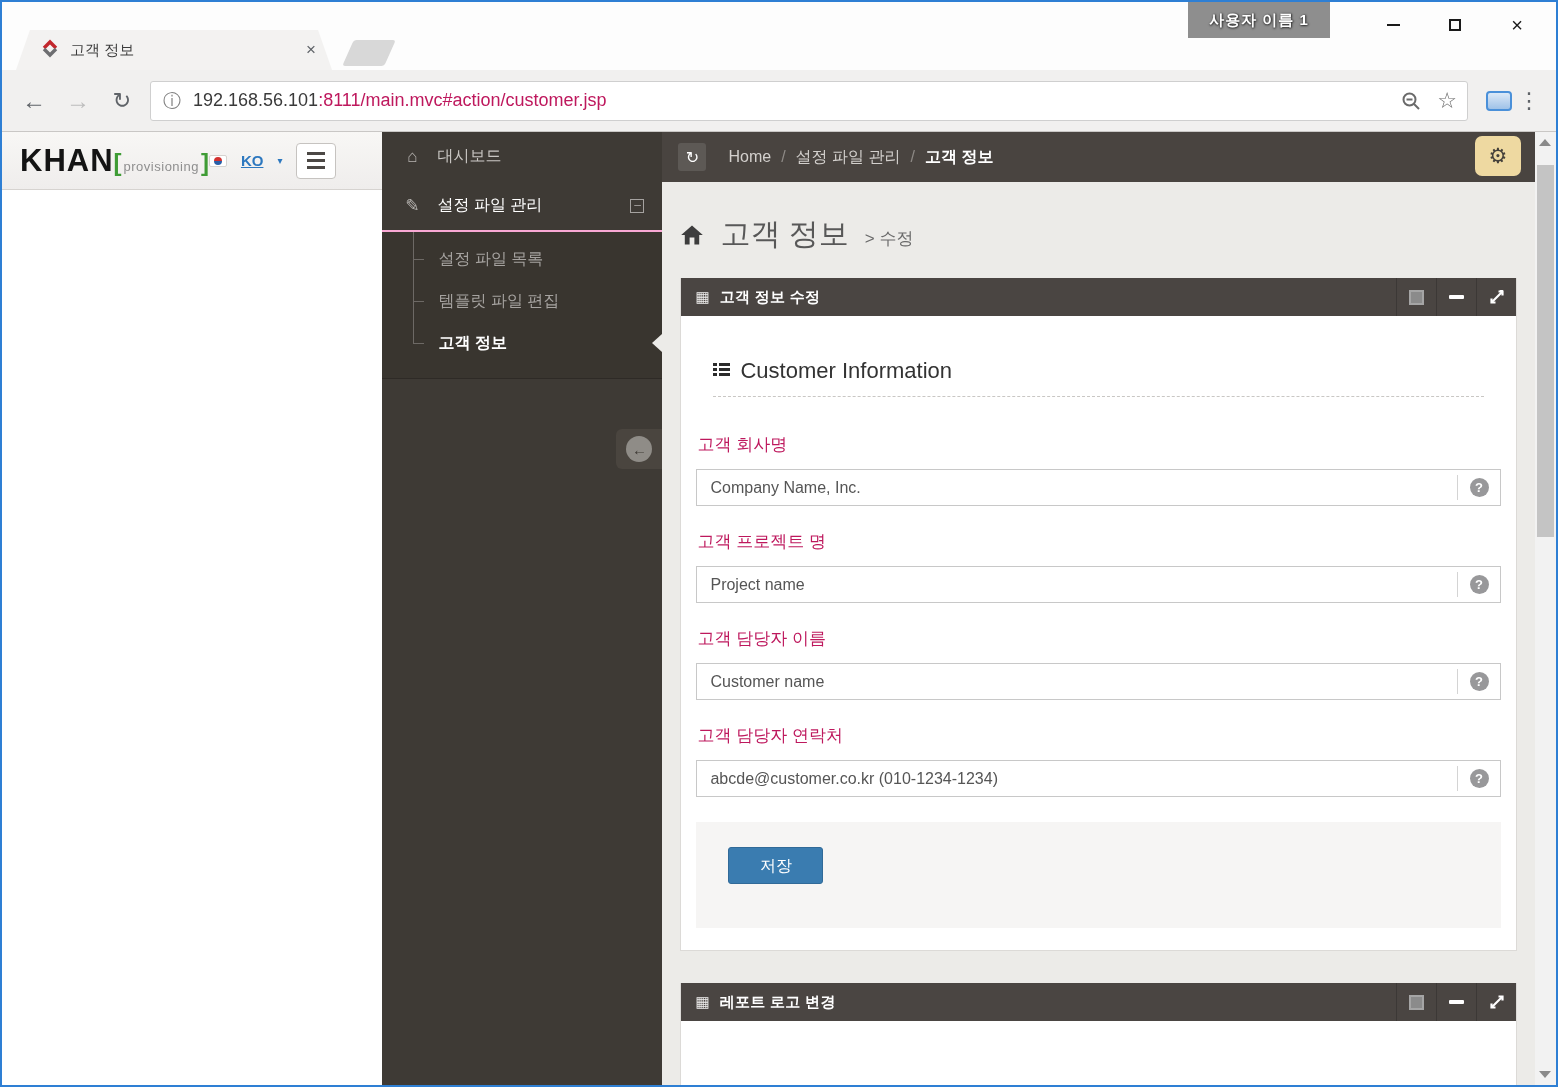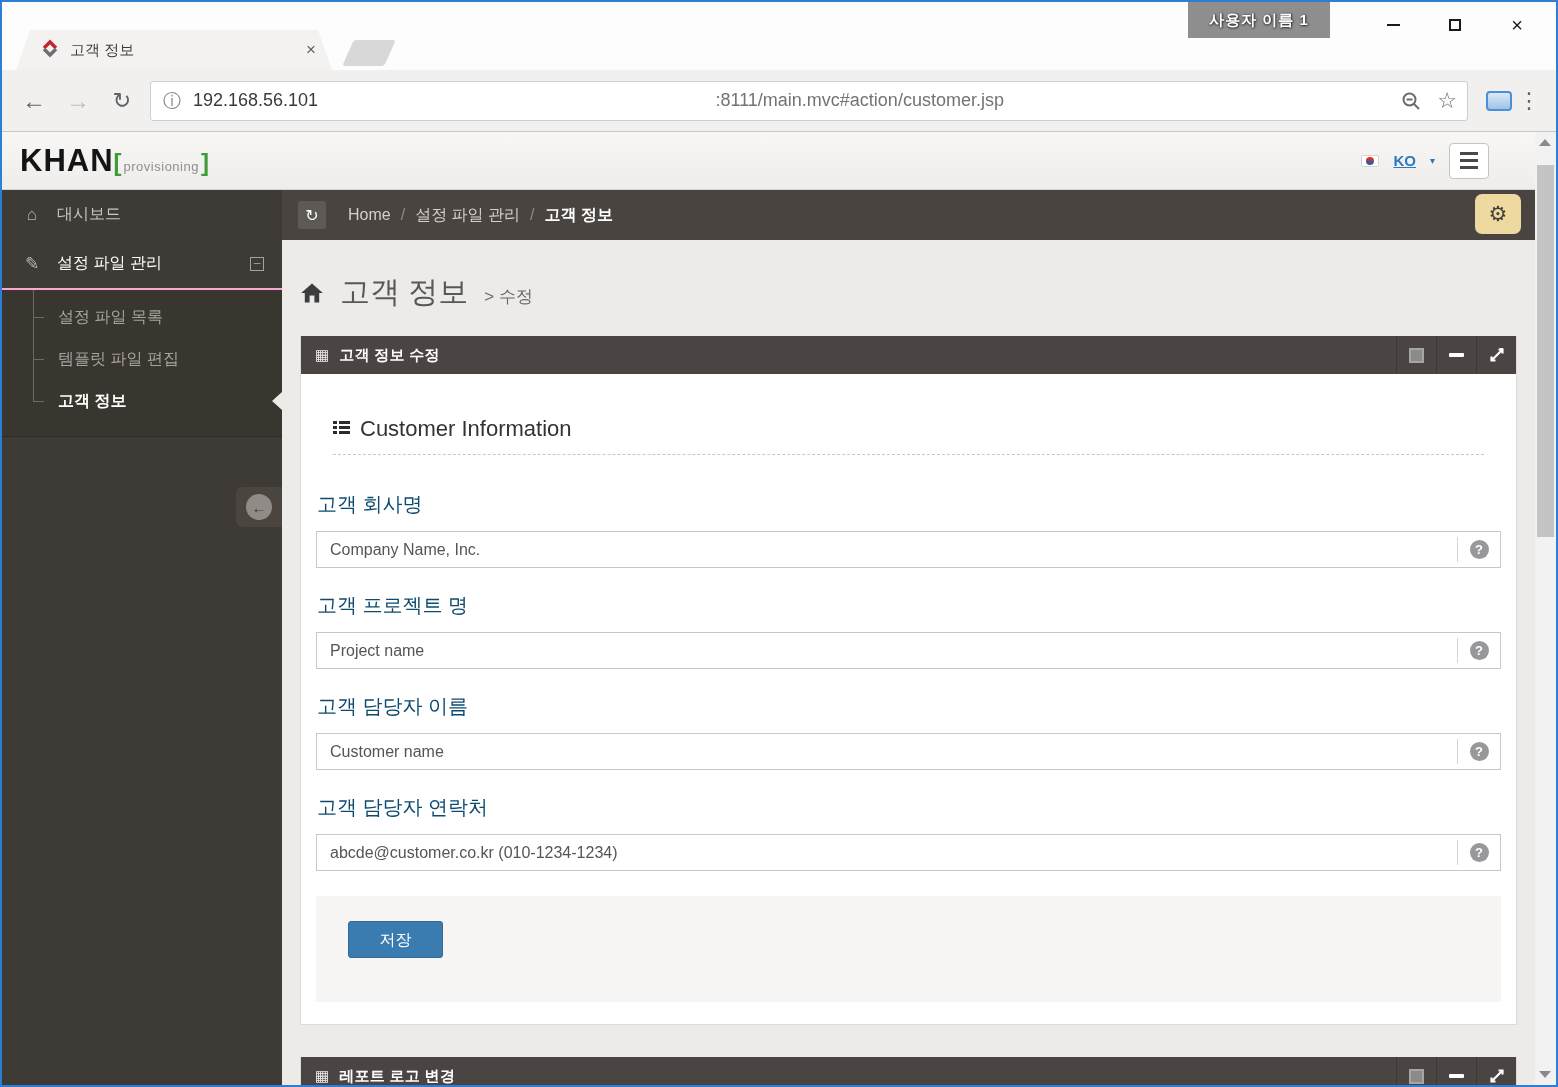--- a/index.html
+++ b/index.html
@@ -33,21 +33,21 @@
   .toolbar { height:62px; background:#f1f0ef; border-bottom:1px solid #c9c7c5;
              display:flex; align-items:center; padding:0 10px; flex:0 0 auto; }
   .navbtn { width:44px; text-align:center; font-size:24px; color:#5f6368; }
   .navbtn.disabled { color:#bdbdbd; }
   .navbtn.reload { font-size:22px; }
   .urlbar { flex:1; height:40px; margin:0 14px 0 6px; background:#fff; border:1px solid #cfcfcf;
             border-radius:3px; display:flex; align-items:center; padding:0 10px 0 12px;
             font-size:18px; }
   .info-icon { color:#808080; font-size:18px; margin-right:12px; }
   .url-host { color:#3a3a3a; }
-  .url-rest { color:#737373; flex:1; white-space:nowrap; overflow:hidden;text-align:center; }
+  .url-rest { color:#be185d; flex:1; white-space:nowrap; overflow:hidden; }
   .url-icons { display:flex; align-items:center; gap:16px; }
   .zoom-out-icon svg { display:block; }
   .star-icon { font-size:22px; color:#6a6a6a; }
   .fs-ext-icon { width:26px; height:20px; border:2px solid #4a90d9; border-radius:4px;
                  background:linear-gradient(#dce9f7,#9fc2e8); margin-left:4px; }
   .dots-icon { font-size:22px; color:#5f6368; width:34px; text-align:center; }
 
   
   .appheader { height:58px; background:linear-gradient(#f8f7f5,#efedec);
                border-bottom:1px solid #d6d3d0; display:flex; align-items:center;
@@ -120,21 +120,21 @@
   .ph-tools { margin-left:auto; display:flex; height:100%; }
   .ph-tool { width:40px; display:flex; align-items:center; justify-content:center; border-left:1px solid #3c3836; }
   .ph-box { width:15px; height:15px; background:#8b8b8b; border:2px solid #a5a5a5; }
   .ph-min { width:15px; height:4px; background:#fff; border-radius:1px; }
 
   .panel-body { padding:0 15px 22px; }
   .sec-head { margin:42px 17px 12px; display:flex; align-items:center; gap:10px; }
   .sec-title { font-size:22px; color:#333; }
   .dashed { border:none; border-top:1px dashed #c9c7c4; margin:0 17px; }
 
-  .f-label { margin:24px 0 0 1px; font-size:20px; color:#0c4a6e; }
+  .f-label { margin:24px 0 0 1px; font-size:17px; color:#be185d; }
   .f-label.first { margin-top:36px; }
   .igroup { margin-top:13px; height:37px; border:1px solid #c8c8c8; background:#fff;
             display:flex; align-items:stretch; }
   .igroup input { flex:1; border:none; outline:none; padding:0 13px; font-size:16px; color:#555;
                   font-family:"Liberation Sans","DejaVu Sans",sans-serif; background:transparent; }
   .ig-div { width:1px; background:#d4d4d4; margin:5px 0; }
   .ig-addon { width:42px; display:flex; align-items:center; justify-content:center; }
   .q-circle { width:19px; height:19px; border-radius:50%; background:#98989a; color:#fff;
               font-size:13px; font-weight:bold; display:flex; align-items:center; justify-content:center; }
 
@@ -151,21 +151,21 @@
   .sc-up { position:absolute; top:7px; left:4px; width:0; height:0;
            border-left:6px solid transparent; border-right:6px solid transparent;
            border-bottom:7px solid #8a8a8a; }
   .sc-thumb { position:absolute; top:33px; left:2px; width:17px; height:372px; background:#c4c4c4; }
   .sc-down { position:absolute; bottom:7px; left:4px; width:0; height:0;
            border-left:6px solid transparent; border-right:6px solid transparent;
            border-top:7px solid #8a8a8a; }
 
   
   .below-toolbar { flex:1; display:flex; min-height:0; }
-  .left-col { flex:1; display:flex; flex-direction:column; min-width:0; }
+  .left-col { flex:1; display:flex; flex-direction:row; min-width:0; }
 </style>
 </head>
 <body>
 
 <div class="win">
 
   <div class="titlebar">
     <div class="tab">
       <span class="favicon">
         <svg width="20" height="20" viewBox="0 0 20 20">

